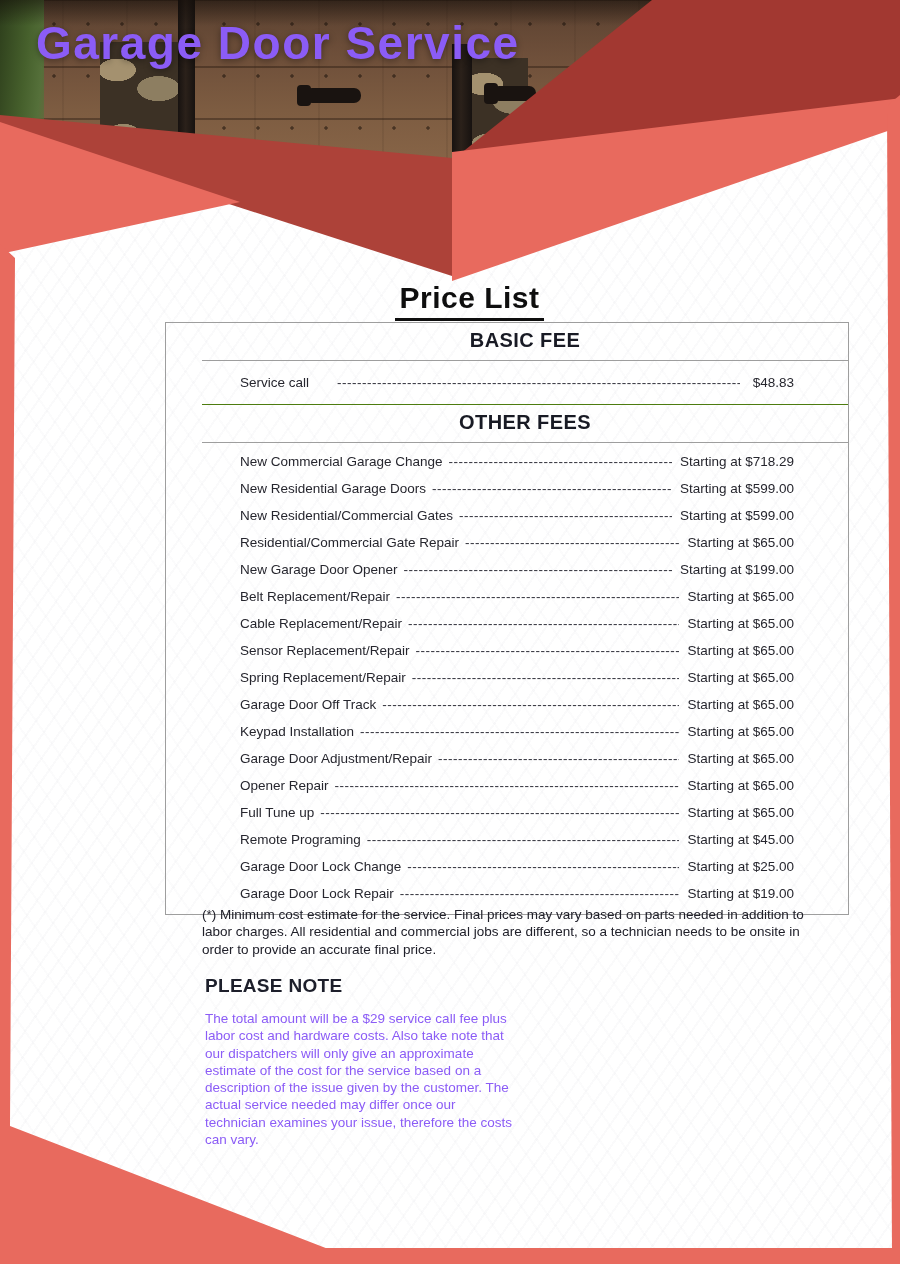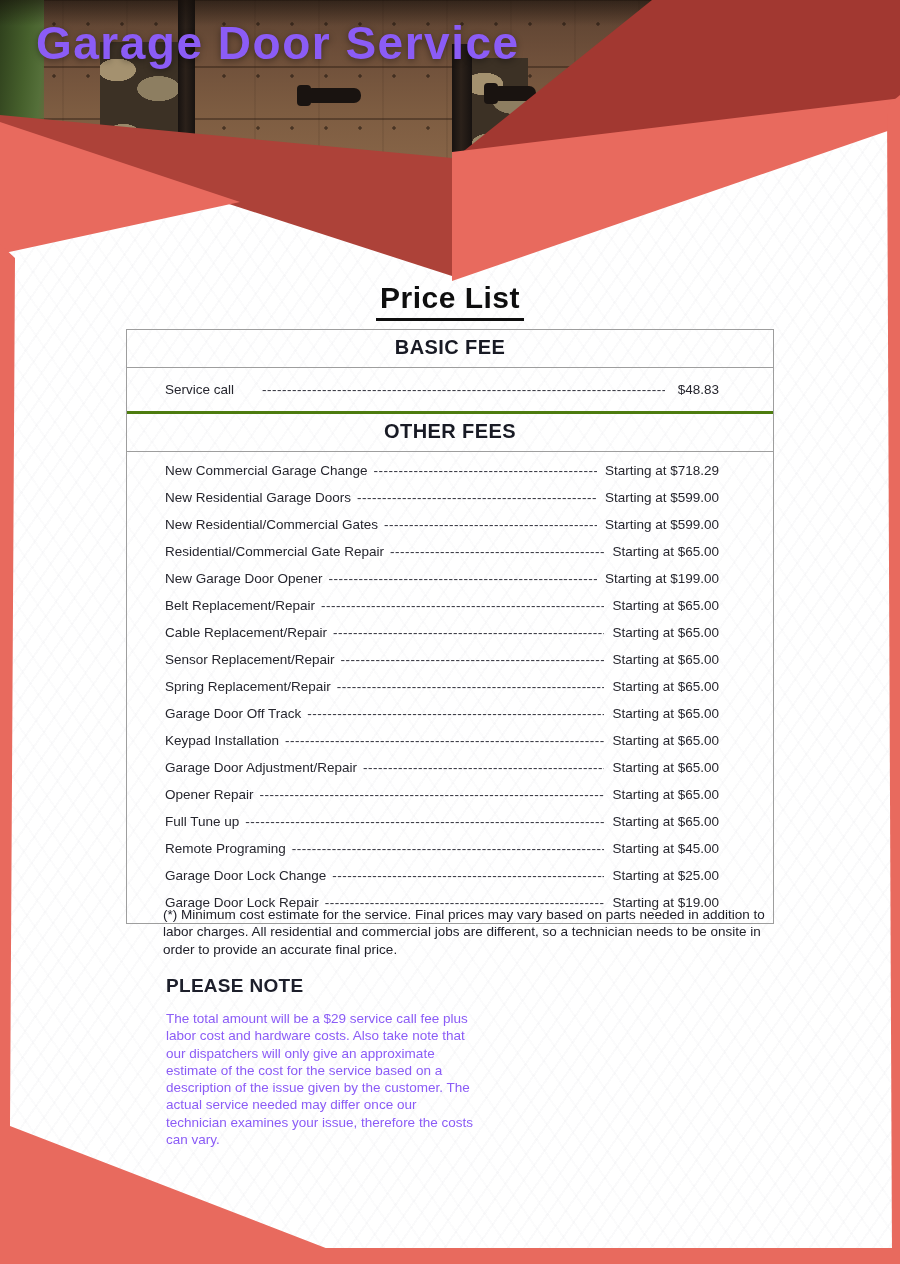--- a/index.html
+++ b/index.html
@@ -88,37 +88,38 @@
     clip-path:polygon(887px 106px,900px 95px,900px 1258px,892px 1258px);
   }
   .strip-left-wedge{ 
     left:0;top:0;width:900px;height:1264px;
     background:var(--coral,#e86a5e);
     clip-path:polygon(0 244px,15px 258px,10px 1126px,336px 1252px,0 1252px);
   }
   .footer-bar{left:0;top:1248px;width:900px;height:16px;background:var(--coral,#e86a5e);}
 
   
-  .content{position:absolute;inset:0;z-index:3;}
+  .content{position:absolute;inset:0;z-index:3;margin-left:39px;}
   .price-list-title{
     position:absolute;top:281px;left:0;right:0;text-align:center;
   }
   .price-list-title span{
     display:inline-block;font-size:30px;font-weight:bold;color:#0e0e0e;
     letter-spacing:.5px;border-bottom:3px solid #0e0e0e;padding:0 4px 3px;
   }
   .pricebox{
-    position:absolute;left:126px;top:329px;width:646px;
+    position:absolute;left:126px;top:322px;width:646px;
     border:1px solid #9e9e9e;
+    padding-left:36px;
   }
   .section-header{
     text-align:center;font-size:20px;font-weight:bold;color:#181a24;
     letter-spacing:.4px;padding:6px 0 8px;
   }
-  .section-header.mid{border-top:3px solid #4d7c0f;text-align:center;}
+  .section-header.mid{border-top:1px solid #4d7c0f;text-align:center;}
   .rule{border-bottom:1px solid #9e9e9e;}
   .rows{padding:0 54px 0 38px;}
   .rows.basic{padding-top:4px;padding-bottom:4px;}
   .rows.other{padding-top:5px;padding-bottom:7px;}
   .fee-row{display:flex;align-items:baseline;font-size:13.5px;color:#26262e;}
   .rows.basic .fee-row{padding:10px 0;}
   .rows.other .fee-row{padding:6px 0;}
   .fee-label{white-space:nowrap;}
   .leader{
     flex:1;overflow:hidden;white-space:nowrap;color:#30303a;

